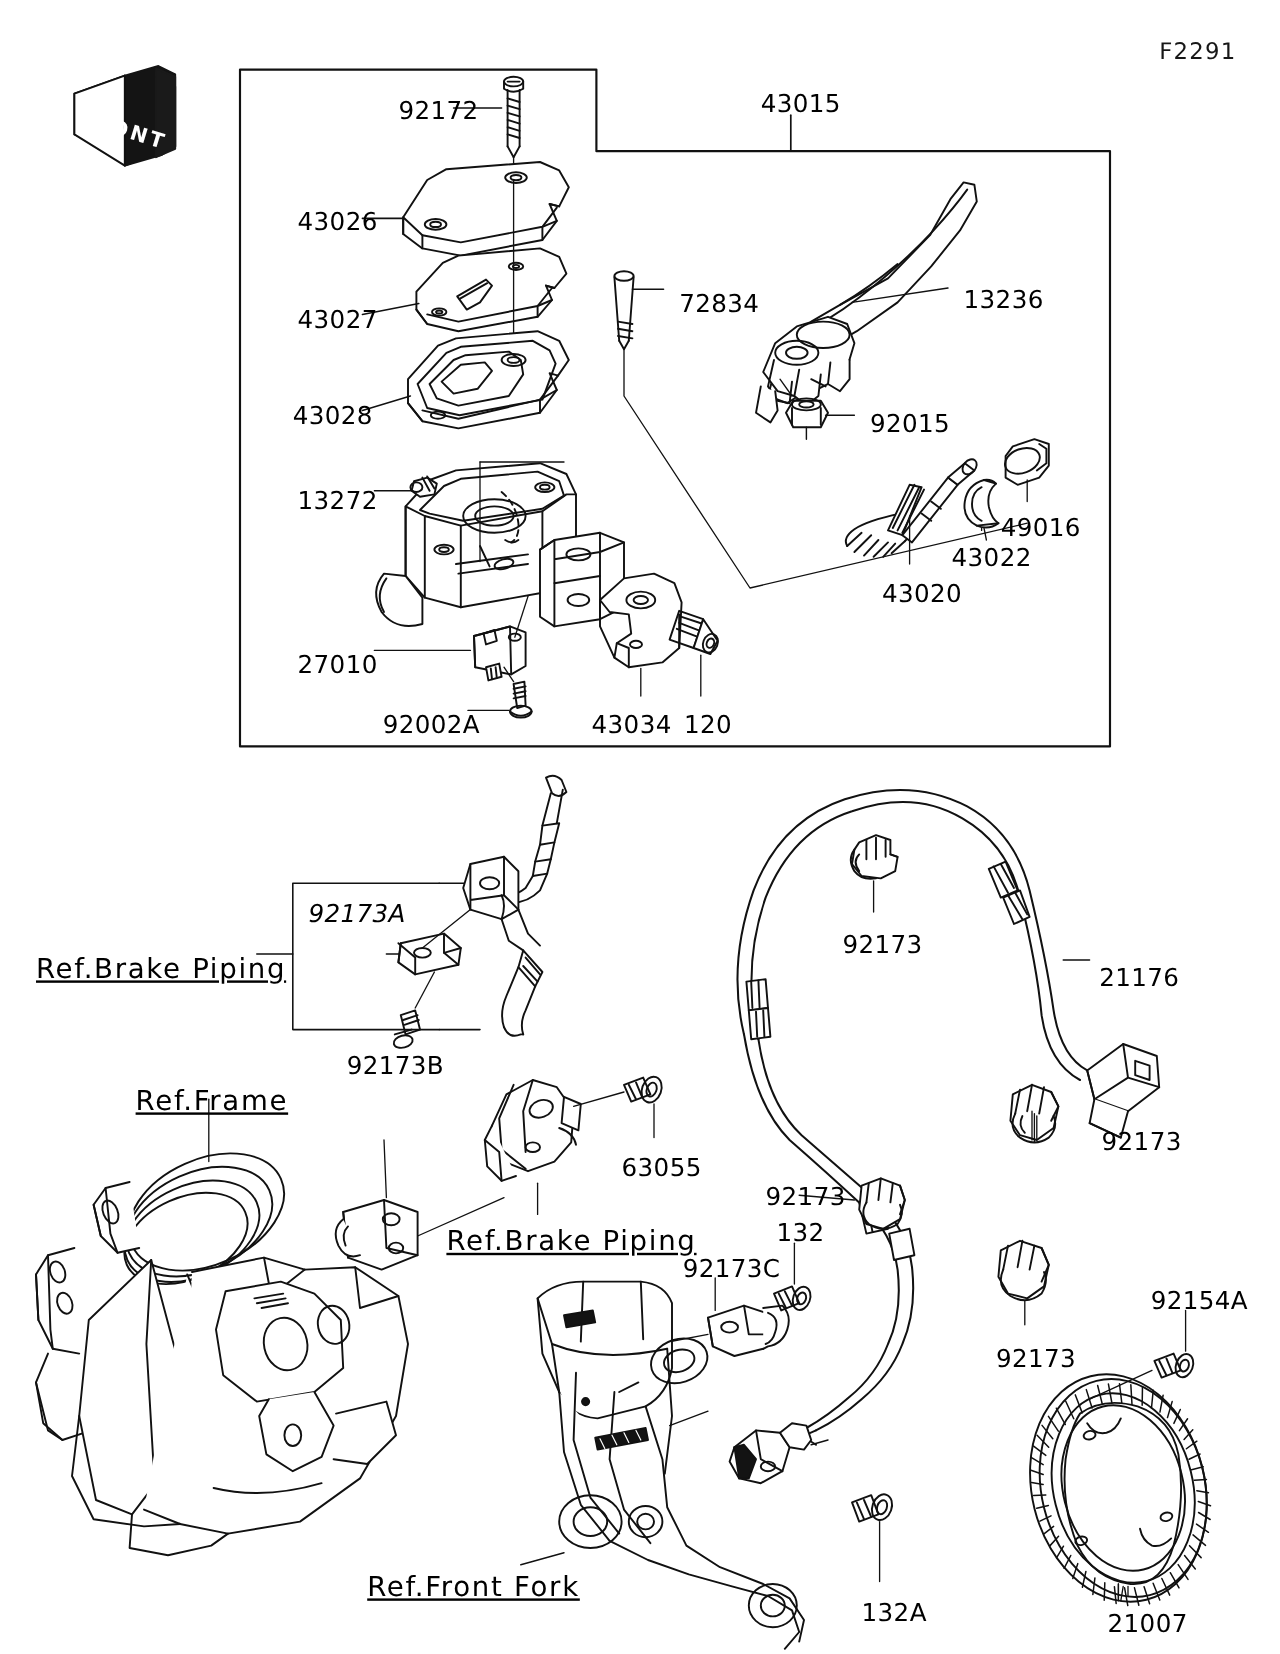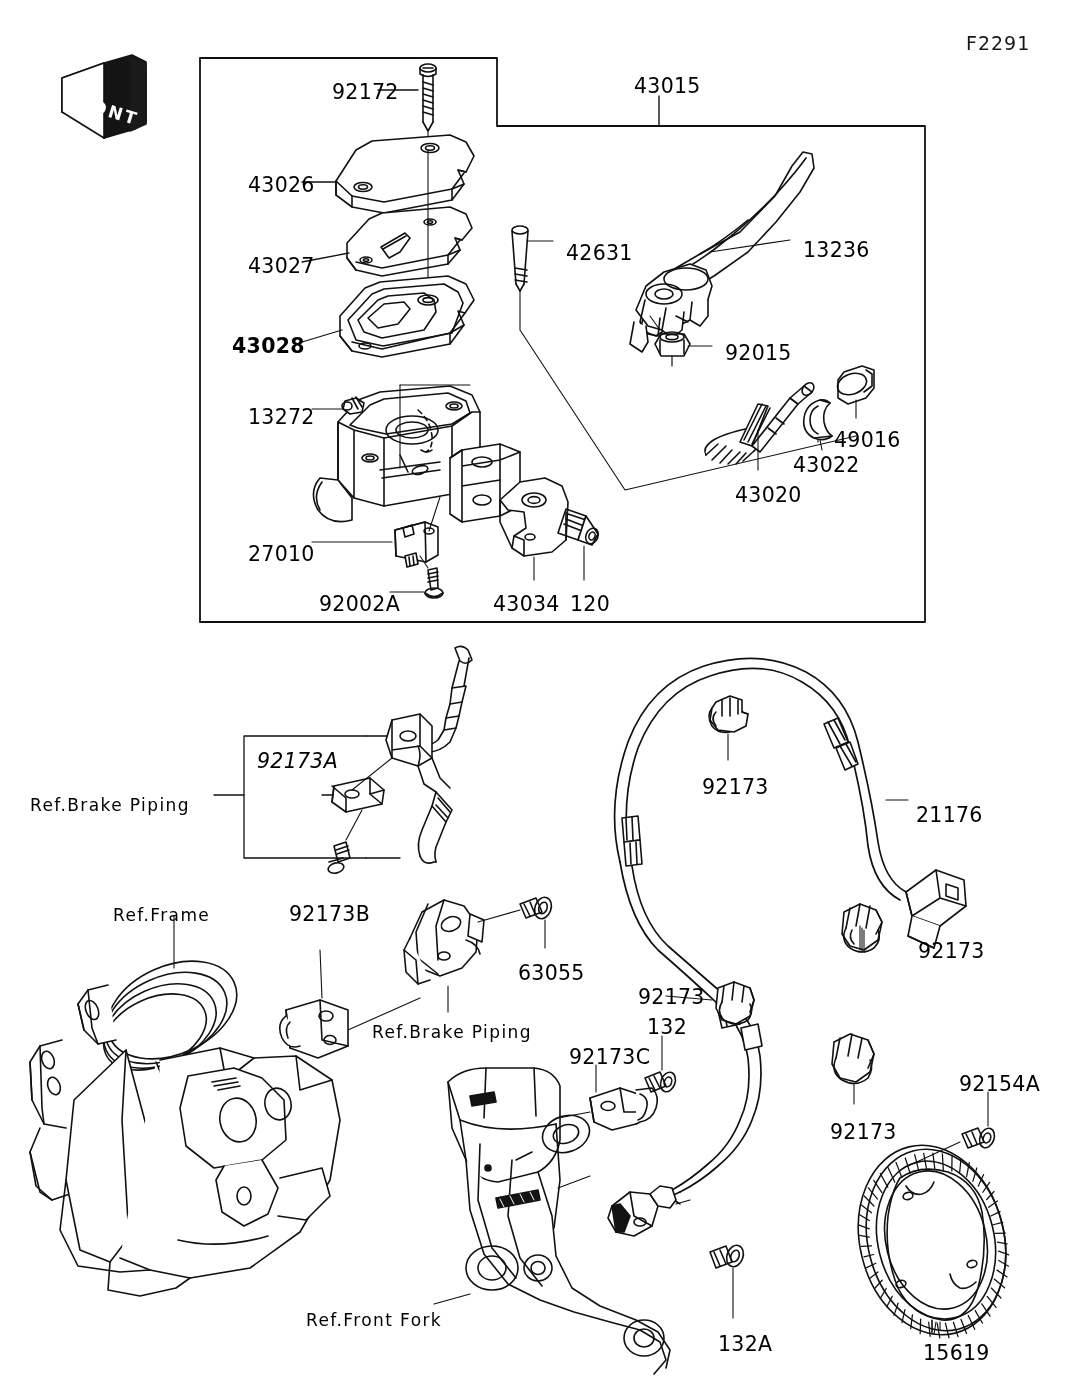--- a/index.html
+++ b/index.html
@@ -2,21 +2,21 @@
 <html><head>
 <meta charset="utf-8">
 <style>
   html,body{margin:0;padding:0;background:#fff;}
   body{width:1067px;height:1378px;position:relative;overflow:hidden;
        font-family:"DejaVu Sans",sans-serif;color:#1a1a1a;}
   #sheet{position:absolute;left:0;top:0;width:1067px;height:1102px;}
   svg{position:absolute;left:0;top:0;}
   .lbl{position:absolute;white-space:nowrap;font-family:"DejaVu Sans",sans-serif;
        font-size:20.5px;color:#000000;letter-spacing:0.3px;}
-  .lbl.ref{font-size:17px;letter-spacing:1.4px;}
+  .lbl.ref{font-size:23px;letter-spacing:1.4px;text-decoration:underline;}
   .code{position:absolute;font-size:19px;letter-spacing:1px;color:#171717;}
 </style>
 </head>
 <body>
 
 <div id="sheet">
 
   <svg width="1067" height="1378" viewBox="0 0 1067 1378">
     <g fill="none" stroke="#111" stroke-width="1.6" stroke-linejoin="round" stroke-linecap="round">
 
@@ -584,49 +584,49 @@
 
     </g>
   </svg>
 
   <div class="code" style="left:966px;top:32px;">F2291</div>
 
   <div class="lbl" style="left:332px;top:80px;">92172</div>
   <div class="lbl" style="left:634px;top:74px;">43015</div>
   <div class="lbl" style="left:248px;top:173px;">43026</div>
   <div class="lbl" style="left:803px;top:238px;">13236</div>
-  <div class="lbl" style="left:566px;top:241px;">42631</div>
+  <div class="lbl" style="left:566px;top:241px;">72834</div>
   <div class="lbl" style="left:248px;top:254px;">43027</div>
-  <div class="lbl" style="left:232px;top:334px;font-weight:bold;">43028</div>
+  <div class="lbl" style="left:244px;top:334px;">43028</div>
   <div class="lbl" style="left:725px;top:341px;">92015</div>
   <div class="lbl" style="left:248px;top:405px;">13272</div>
   <div class="lbl" style="left:834px;top:428px;text-align:center;">49016</div>
   <div class="lbl" style="left:793px;top:453px;">43022</div>
   <div class="lbl" style="left:735px;top:483px;">43020</div>
   <div class="lbl" style="left:248px;top:542px;">27010</div>
   <div class="lbl" style="left:319px;top:592px;">92002A</div>
   <div class="lbl" style="left:493px;top:592px;">43034</div>
   <div class="lbl" style="left:570px;top:592px;">120</div>
 
   <div class="lbl" style="left:702px;top:775px;">92173</div>
   <div class="lbl" style="left:916px;top:803px;">21176</div>
   <div class="lbl" style="left:257px;top:749px;font-style:italic;">92173A</div>
   <div class="lbl ref" style="left:30px;top:795px;">Ref.Brake Piping</div>
   <div class="lbl ref" style="left:113px;top:905px;">Ref.Frame</div>
-  <div class="lbl" style="left:289px;top:902px;">92173B</div>
+  <div class="lbl" style="left:289px;top:876px;">92173B</div>
   <div class="lbl" style="left:918px;top:939px;">92173</div>
   <div class="lbl" style="left:518px;top:961px;">63055</div>
   <div class="lbl" style="left:638px;top:985px;">92173</div>
   <div class="lbl ref" style="left:372px;top:1022px;">Ref.Brake Piping</div>
   <div class="lbl" style="left:647px;top:1015px;">132</div>
   <div class="lbl" style="left:569px;top:1045px;">92173C</div>
   <div class="lbl" style="left:959px;top:1072px;">92154A</div>
   <div class="lbl" style="left:830px;top:1120px;">92173</div>
   <div class="lbl ref" style="left:306px;top:1310px;">Ref.Front Fork</div>
   <div class="lbl" style="left:718px;top:1332px;">132A</div>
-  <div class="lbl" style="left:923px;top:1341px;">15619</div>
+  <div class="lbl" style="left:923px;top:1341px;">21007</div>
 
   <div style="position:absolute;left:62px;top:86px;width:88px;height:48px;color:#fff;
               font-family:'DejaVu Sans',sans-serif;font-weight:700;font-size:17px;
               letter-spacing:2.5px;transform:rotate(17deg);transform-origin:left top;
               text-align:center;">FRONT</div>
 
 </div>
 
 </body></html>

